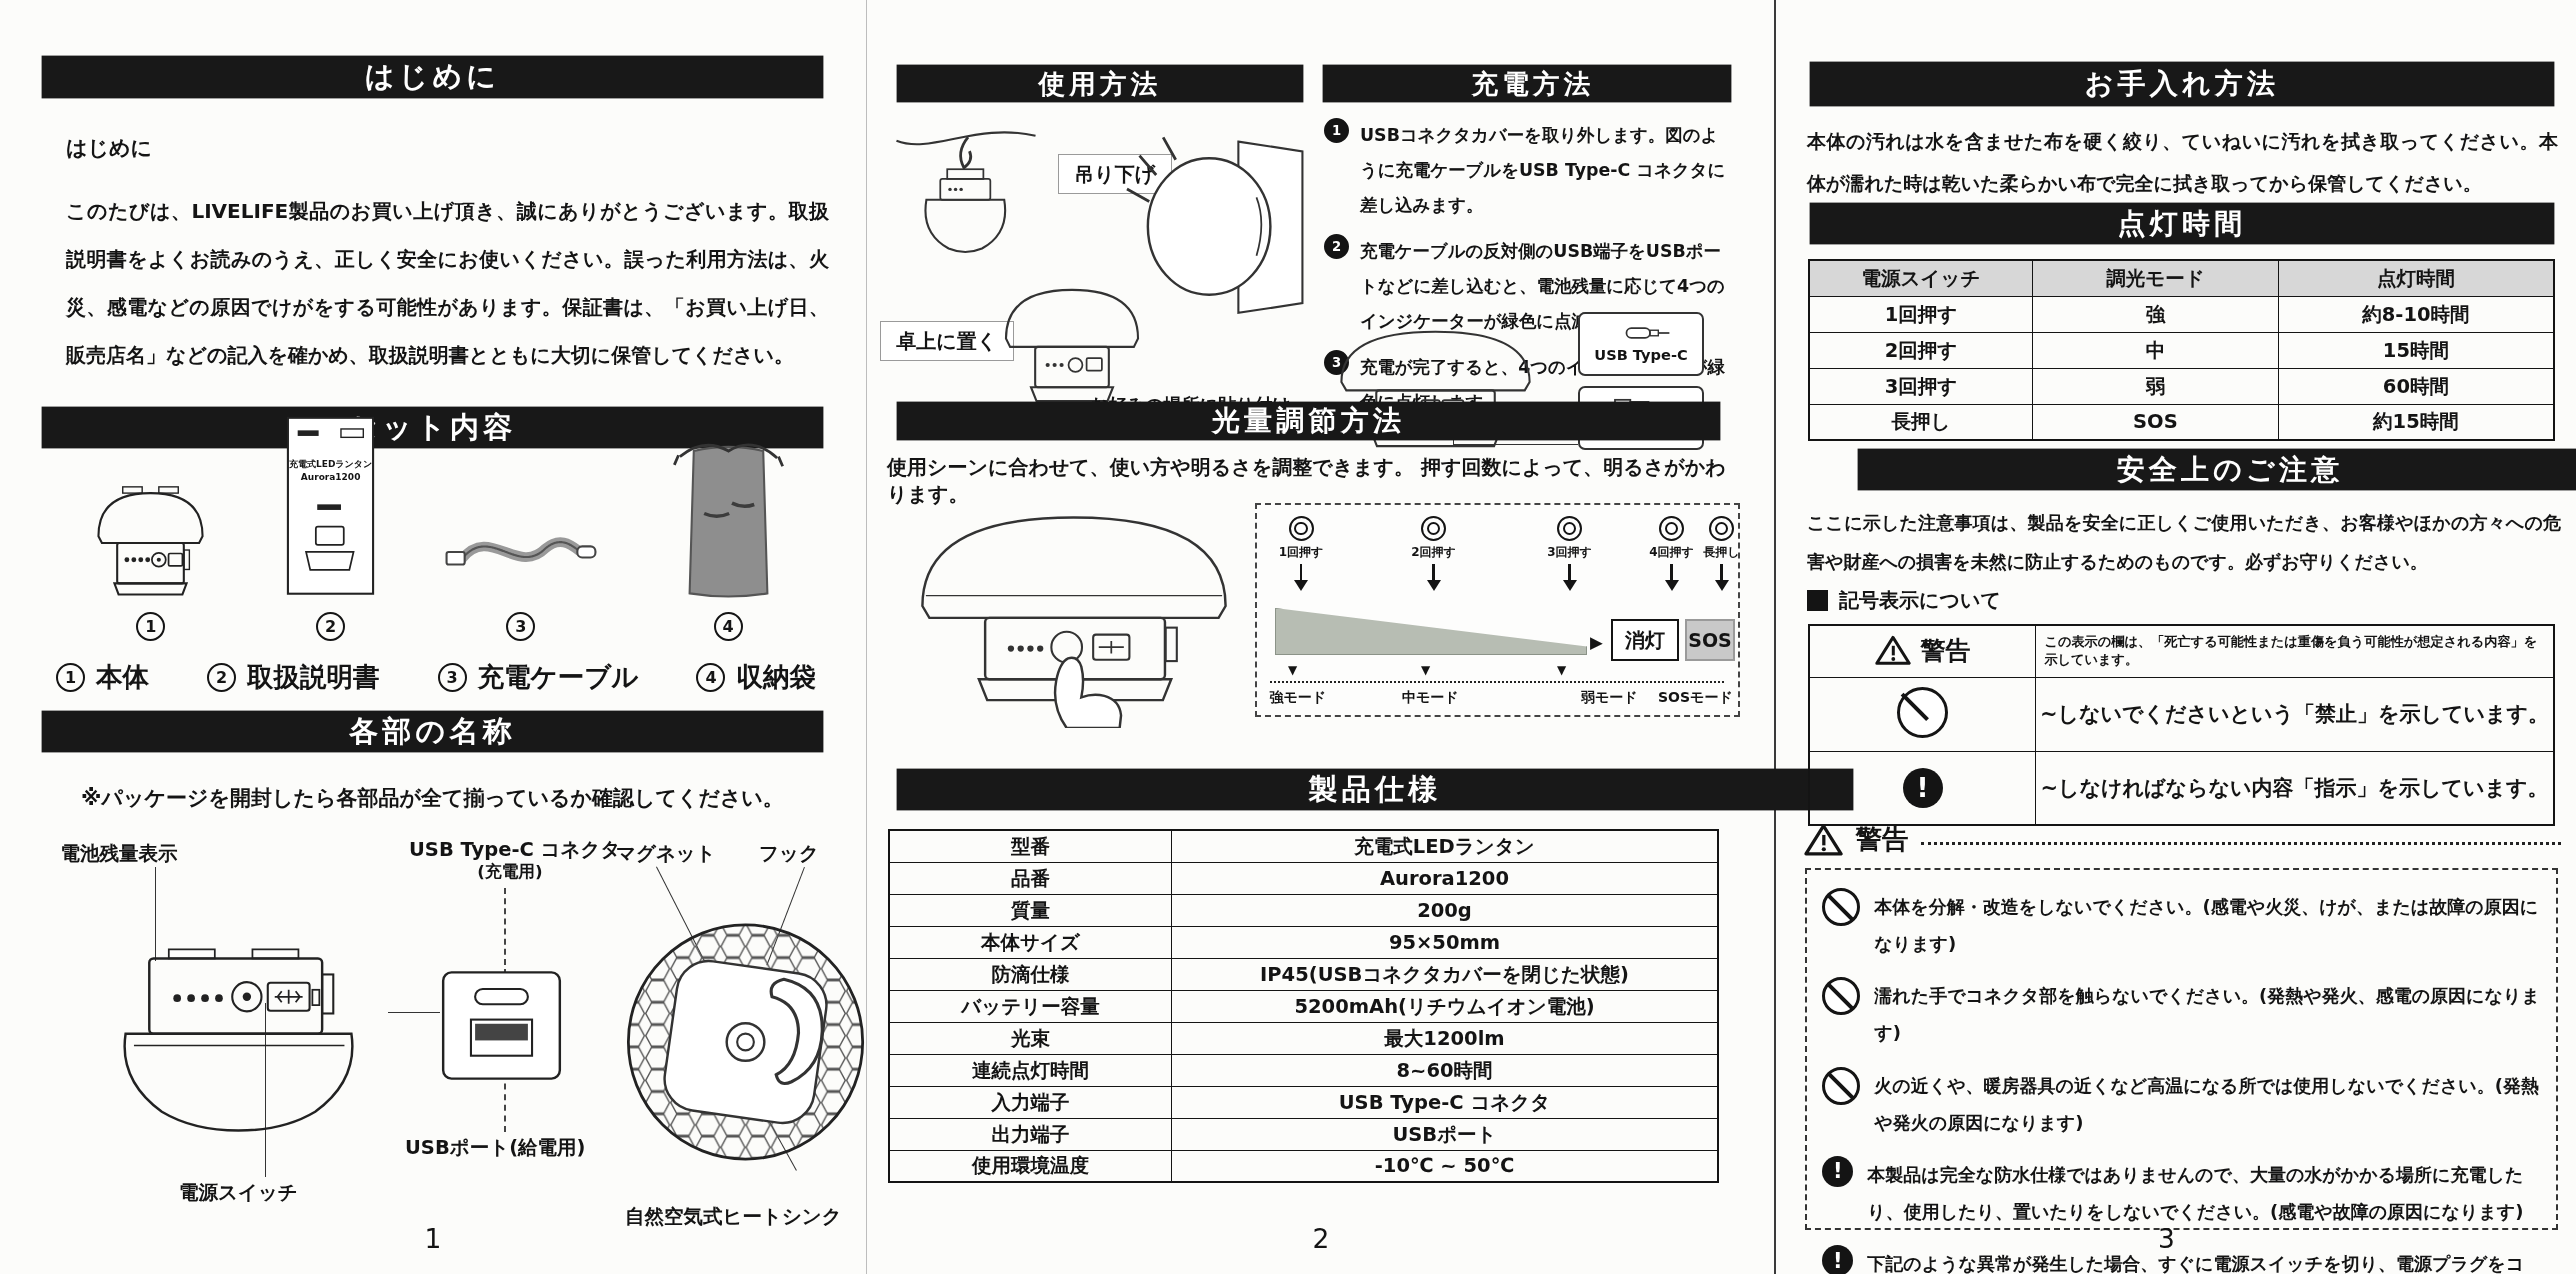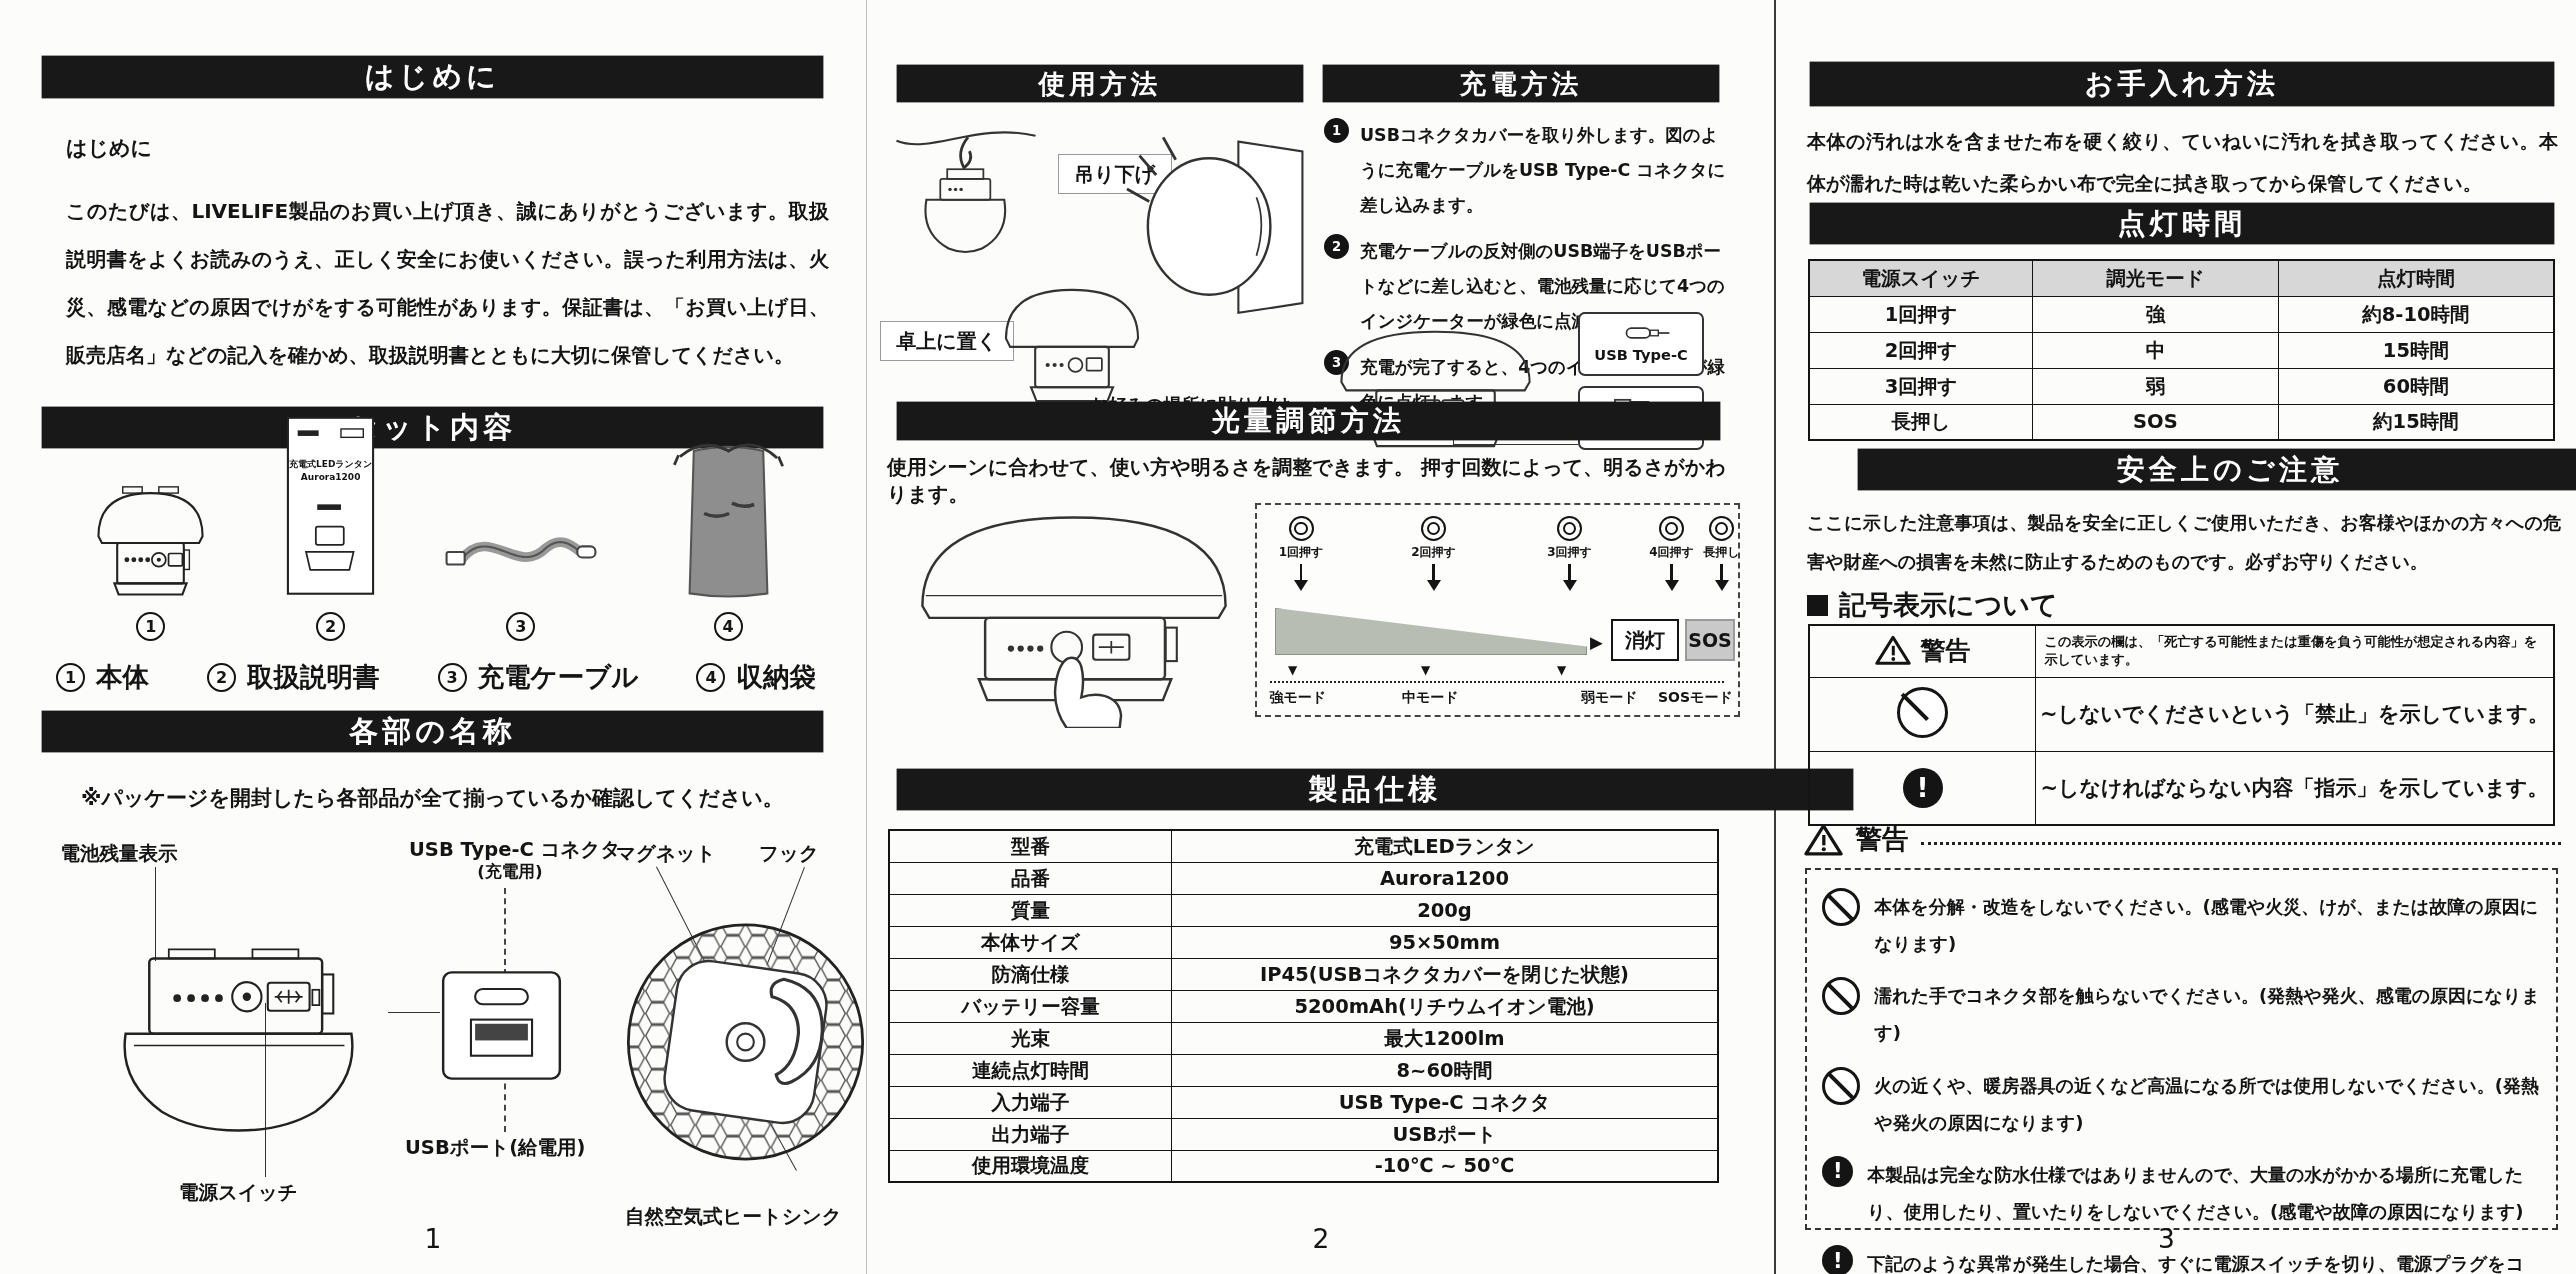--- a/index.html
+++ b/index.html
@@ -194,21 +194,21 @@
       <circle cx="180" cy="185" r="12" fill="none" stroke="#333" stroke-width="3"></circle>
       <path d="M235,95 Q292,108 290,170 Q288,222 246,242 Q228,250 224,232 Q252,218 256,172 Q256,130 218,120 Q212,100 235,95 Z" fill="none" stroke="#333" stroke-width="4.5"></path>
     </svg>
   </div>
 
   <div class="pagenum" style="left:0;top:1223px;width:866px;">1</div>
 
   <div class="bar" style="left:898px;top:66px;width:404px;height:35px;font-size:26.5px;">
       <span>使用方法</span>
     </div>
-  <div class="bar" style="left:1324px;top:66px;width:394px;height:35px;font-size:26.5px;">
+  <div class="bar" style="left:1324px;top:66px;width:394px;height:35px;font-size:26.5px;padding-left:12px;">
       <span>充電方法</span>
     </div>
 
   <div class="abs" style="left:880px;top:112px;width:432px;height:321px;">
     <svg class="abs" style="left:12.5px;top:3.5px;" width="146" height="185" viewBox="0 0 210 265">
       <path d="M5,35 C55,55 120,8 205,28" fill="none" stroke="#333" stroke-width="3"></path>
       <path d="M108,30 Q90,52 102,74 Q116,64 110,50" fill="none" stroke="#333" stroke-width="4"></path>
       <rect x="78" y="76" width="52" height="14" fill="none" stroke="#333" stroke-width="2.5"></rect>
       <rect x="68" y="90" width="72" height="30" rx="3" fill="none" stroke="#333" stroke-width="2.5"></rect>
       <circle cx="82" cy="105" r="2.5" fill="#333"></circle>
@@ -452,21 +452,21 @@
   </table>
 
   <div class="bar" style="left:1811px;top:450px;width:742px;height:39px;font-size:28px;margin-left:48px;">
       <span>安全上のご注意</span>
     </div>
 
   <div class="abs b" style="left:1807px;top:503px;width:754px;font-size:18px;line-height:39px;text-align:justify;">ここに示した注意事項は、製品を安全に正しくご使用いただき、お客様やほかの方々への危害や財産への損害を未然に防止するためのものです。必ずお守りください。</div>
 
   <div class="abs" style="left:1807px;top:587px;display:flex;align-items:center;gap:11px;">
     <span style="width:21px;height:21px;background:#141414;display:inline-block;"></span>
-    <span class="b" style="font-size:27px;">記号表示について</span>
+    <span class="b" style="font-size:20px;">記号表示について</span>
   </div>
 
   <table class="abs" style="left:1808px;top:624px;width:747px;border:2.1px solid #141414;">
     <tbody>
       <tr style="height:52px;">
         <td style="border:1.4px solid #141414;width:223px;text-align:center;">
           <span style="display:inline-flex;align-items:center;gap:9.8px;justify-content:center;">
             <svg class="tri-icon" width="36" height="32" viewBox="0 0 60 52">
               <path d="M30,5 L57,48 L3,48 Z" fill="none" stroke="#141414" stroke-width="5" stroke-linejoin="round"></path>
               <rect x="28" y="19" width="5" height="16" fill="#141414"></rect>

